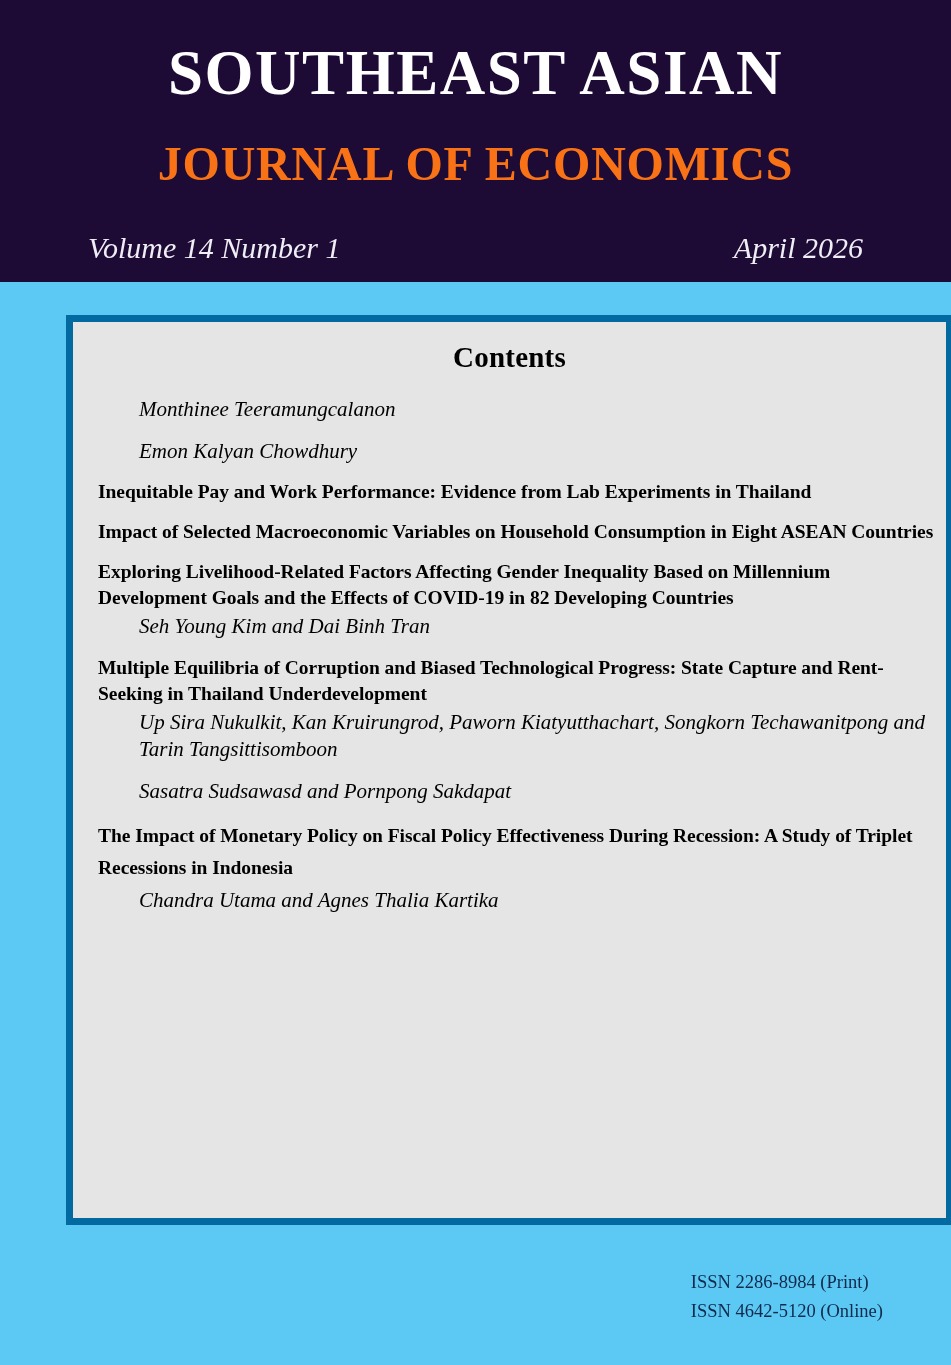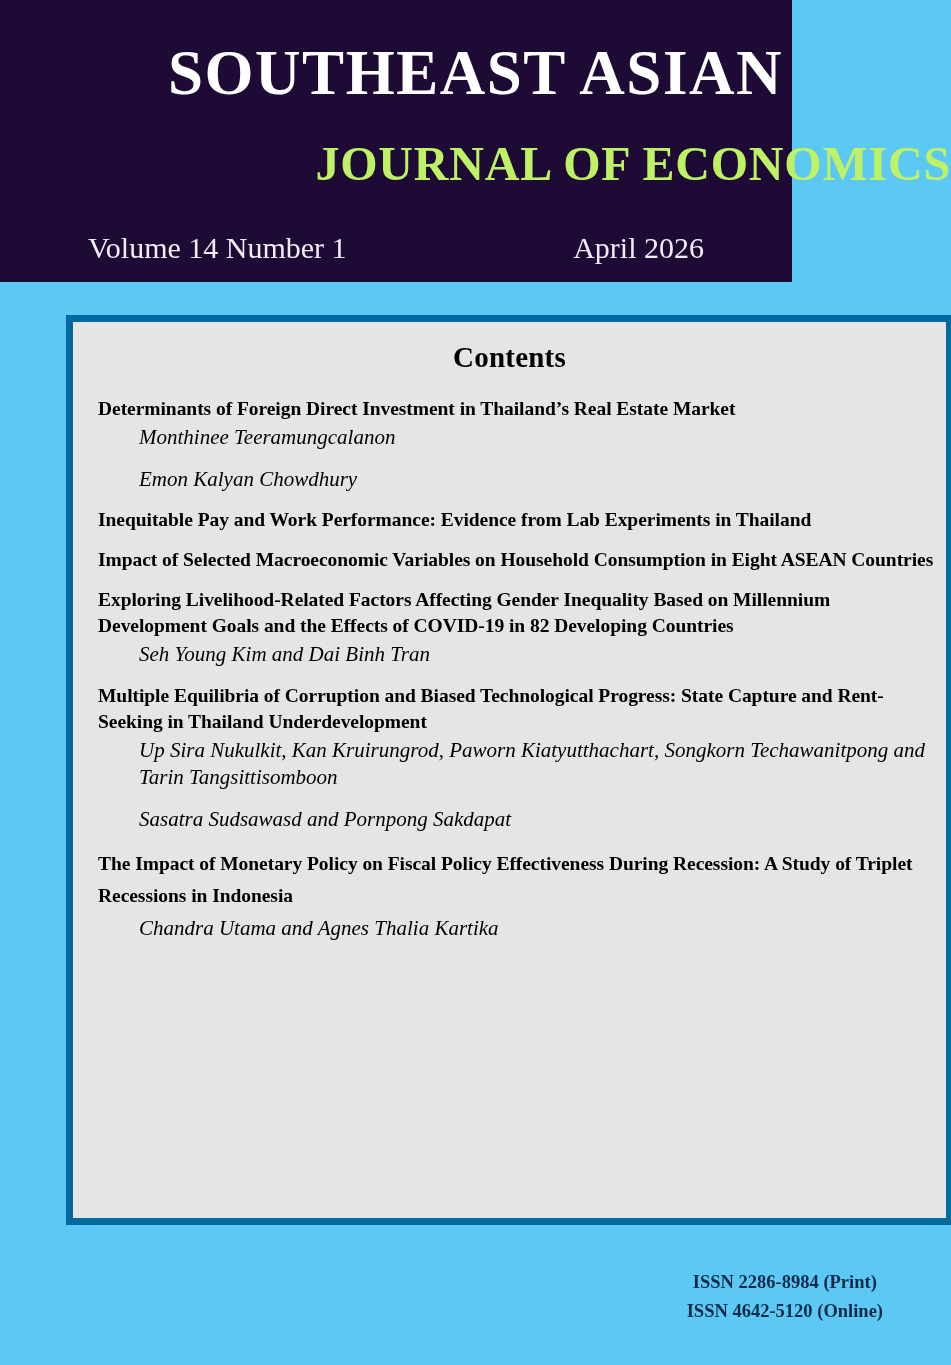--- a/index.html
+++ b/index.html
@@ -13,21 +13,21 @@
     font-family: "Liberation Serif", "DejaVu Serif", serif;
     overflow: hidden;
     position: relative;
   }
 
   
   #header-band {
     position: absolute;
     left: 0;
     top: 0;
-    width: 792px;
+    width: 951px;
     height: 282px;
     background: #1d0b36;
     box-sizing: border-box;
   }
 
   #journal-title-line1 {
     position: absolute;
     left: 0;
     top: 42px;
     width: 951px;
@@ -38,42 +38,42 @@
     letter-spacing: 1.5px;
     line-height: 1;
     white-space: nowrap;
   }
 
   #journal-title-line2 {
     position: absolute;
     left: 0;
     top: 140px;
     width: 951px;
-    text-align: right;
-    color: #bef264;
+    text-align: center;
+    color: #f97316;
     font-size: 48px;
     font-weight: bold;
     letter-spacing: 0.8px;
     line-height: 1;
     white-space: nowrap;
   }
 
   #issue-line {
     position: absolute;
     left: 88px;
     right: 88px;
     top: 233px;
     display: flex;
     justify-content: space-between;
     align-items: baseline;
     color: #f0eef5;
     font-size: 30px;
     line-height: 1;
   }
-  #issue-line > span { white-space: nowrap; }
+  #issue-line > span { white-space: nowrap; font-style: italic; }
 
   
   #contents-box {
     position: absolute;
     left: 66px;
     top: 315px;
     width: 887px;
     height: 910px;
     box-sizing: border-box;
     border: 7px solid #0369a1;
@@ -124,45 +124,43 @@
 
   
   .toc-entry.loose .toc-title { line-height: 1.65; }
   .toc-entry.loose .toc-authors { margin-top: 3px; }
 
   
   #issn-block {
     position: absolute;
     right: 68px;
     top: 1268px;
-    text-align: center;
+    text-align: left;
     color: #102a4c;
     font-size: 18.5px;
     line-height: 1.55;
-    font-weight: bold;
   }
   #issn-block div { white-space: nowrap; }
 </style>
 </head>
 <body>
 
 <div id="header-band">
   <div id="journal-title-line1">SOUTHEAST ASIAN</div>
   <div id="journal-title-line2">JOURNAL OF ECONOMICS</div>
   <div id="issue-line">
     <span>Volume 14 Number 1</span>
     <span>April 2026</span>
   </div>
 </div>
 
 <div id="contents-box">
   <div id="contents-heading">Contents</div>
   <ul id="toc-list">
       <li class="toc-entry">
-        <div class="toc-title">Determinants of Foreign Direct Investment in Thailand’s Real Estate Market</div>
         <div class="toc-authors">Monthinee Teeramungcalanon</div>
       </li>
       <li class="toc-entry">
         <div class="toc-authors">Emon Kalyan Chowdhury</div>
       </li>
       <li class="toc-entry">
         <div class="toc-title">Inequitable Pay and Work Performance: Evidence from Lab Experiments in Thailand</div>
       </li>
       <li class="toc-entry">
         <div class="toc-title">Impact of Selected Macroeconomic Variables on Household Consumption in Eight ASEAN Countries</div>

